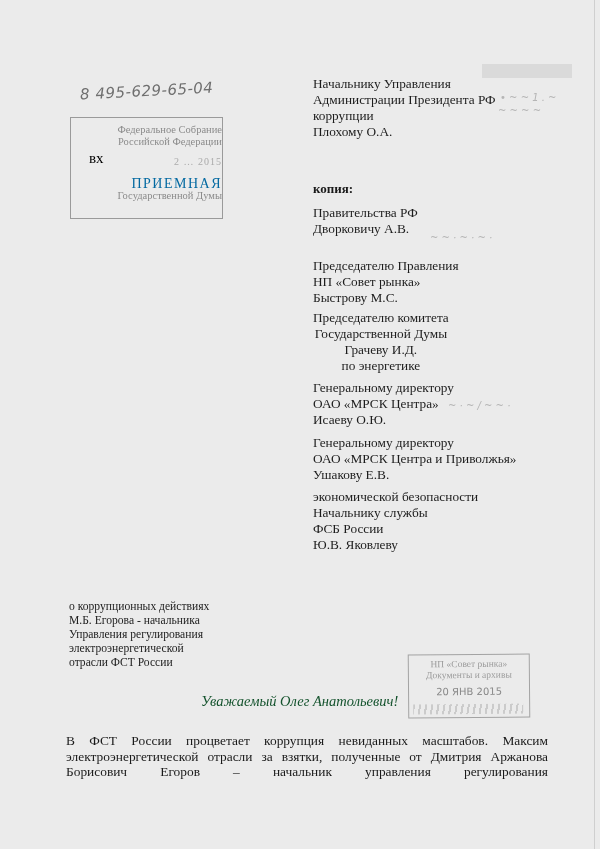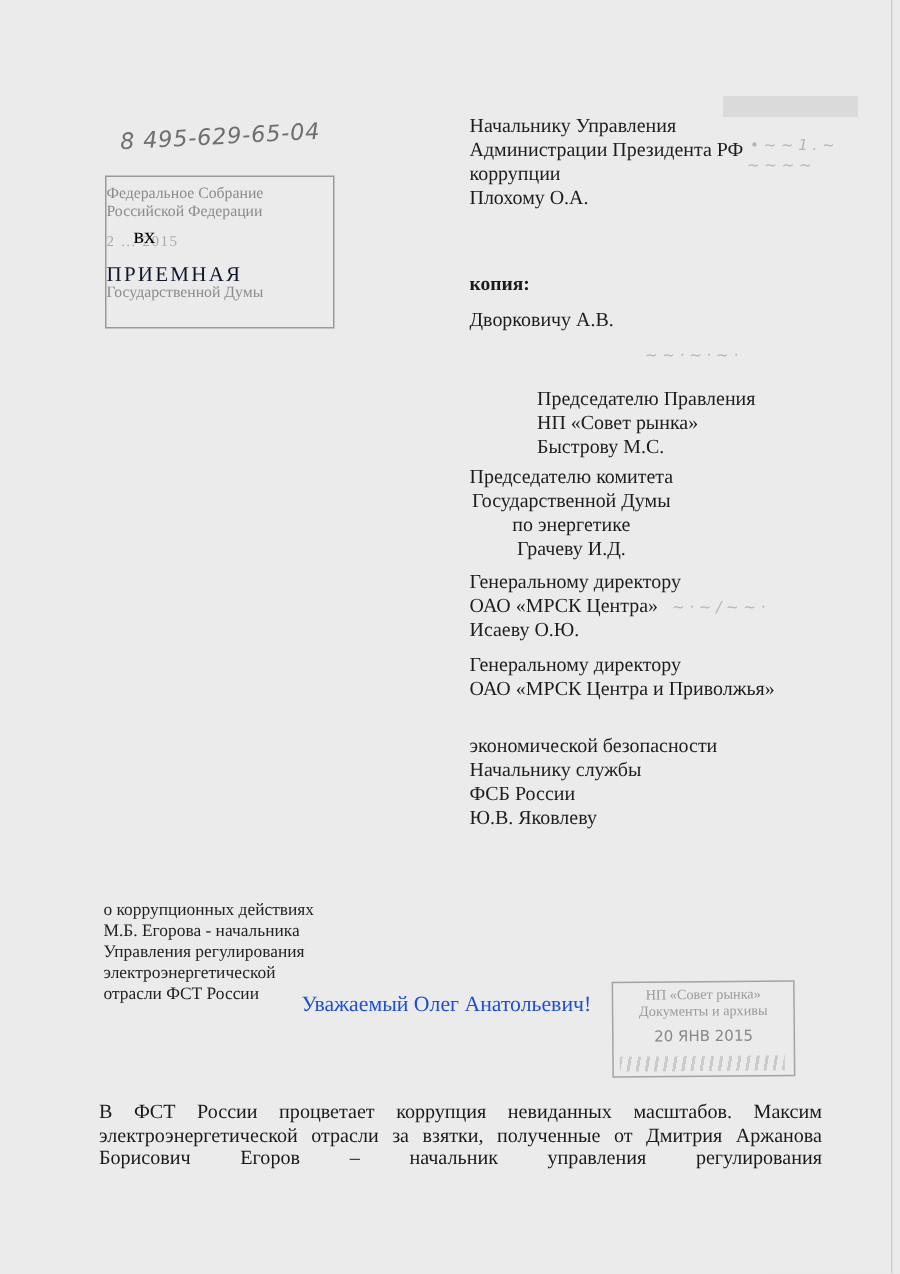--- a/index.html
+++ b/index.html
@@ -10,43 +10,43 @@
     color: #1a1a1a;
     position: relative;
   }
   .page { position: absolute; left: 0; top: 0; width: 600px; height: 849px; background: #ebebeb; }
   .edge-line { position: absolute; left: 594px; top: 0; width: 1px; height: 849px; background: #cfcfcf; }
 
   .phone { position: absolute; left: 80px; top: 82px; font-family: "DejaVu Sans", sans-serif; font-style: italic;
     font-size: 15px; color: #6f6f6f; letter-spacing: 0.5px; transform: rotate(-3deg); }
 
   .stamp1 { position: absolute; left: 70px; top: 117px; width: 151px; height: 100px;
-    border: 1.5px solid #9a9a9a; color: #8b8b8b; text-align: left; font-size: 10.5px; line-height: 12px; }
+    border: 1.5px solid #9a9a9a; color: #8b8b8b; text-align: right; font-size: 10.5px; line-height: 12px; }
   .stamp1 .l1 { margin-top: 6px; }
   .stamp1 .hw { position: absolute; left: 18px; top: 34px; font-size: 15px; color: #000000; }
   .stamp1 .date { margin-top: 8px; font-size: 10px; color: #aaa; letter-spacing: 1px; }
-  .stamp1 .big { margin-top: 10px; font-size: 14px; letter-spacing: 1.5px; color: #0f172a; }
+  .stamp1 .big { margin-top: 10px; font-size: 14px; letter-spacing: 1.5px; color: #0369a1; }
   .stamp1 .l5 { font-size: 10.5px; }
 
   .addr { position: absolute; left: 313px; font-size: 13.3px; line-height: 16px; color: #1d1d1d; }
   .addr .line { white-space: nowrap; }
   .copy-label { position: absolute; left: 313px; top: 181px; font-weight: bold; font-size: 13px; }
 
   .scribble { position: absolute; color: #b5b5b5; font-family: "DejaVu Sans", sans-serif; font-style: italic; font-size: 10px; }
 
   .subject { position: absolute; left: 69px; top: 600px; font-size: 11.6px; line-height: 14px; color: #222; }
 
   .stamp2 { position: absolute; left: 408px; top: 654px; width: 120px; height: 62px; border: 1.5px solid #a3a3a3;
     color: #9b9b9b; text-align: center; font-size: 9.5px; line-height: 11px; transform: rotate(-0.5deg); }
   .stamp2 .l1 { margin-top: 4px; }
   .stamp2 .date { margin-top: 5px; font-family: "DejaVu Sans", sans-serif; font-size: 10px; color: #888; }
   .stamp2 .scrib { position: absolute; left: 4px; bottom: 3px; width: 110px; height: 10px;
     background: repeating-linear-gradient(100deg, #bdbdbd 0 2px, transparent 2px 6px); opacity: .7; }
 
-  .greeting { position: absolute; left: 201px; top: 662px; font-size: 14.5px; color: #1d4ed8; }
+  .greeting { position: absolute; left: 201px; top: 693px; font-size: 14.5px; color: #14532d; font-style: italic; }
 
   .body-text { position: absolute; left: 66px; top: 733px; width: 482px; font-size: 13.4px; line-height: 15.5px;
     text-align: justify; text-align-last: justify; color: #1a1a1a; }
   .body-text .row { display: block; text-align: justify; text-align-last: justify; }
 </style>
 </head>
 <body>
 
 <div class="page">
   <div class="edge-line"></div>
@@ -69,47 +69,49 @@
     <div class="line">Плохому О.А.</div>
   </div>
 
   <div class="scribble" style="left:482px;top:64px;width:90px;height:14px;background:#cfcfcf;opacity:.6;"></div>
   <div class="scribble" style="left:500px;top:92px;">• ~ ~ 1 . ~</div>
   <div class="scribble" style="left:498px;top:105px;">~ ~ ~ ~</div>
 
   <div class="copy-label">копия:</div>
 
   <div class="addr" style="top:205px;">
+    <div class="line">Правительства РФ</div>
     <div class="line">Дворковичу А.В.</div>
   </div>
   <div class="scribble" style="left:430px;top:232px;">~ ~ · ~ · ~ ·</div>
 
-  <div class="addr" style="top:258px;margin-left:45px;">
+  <div class="addr" style="top:258px;">
     <div class="line">Председателю Правления</div>
     <div class="line">НП «Совет рынка»</div>
     <div class="line">Быстрову М.С.</div>
   </div>
 
   <div class="addr" style="top:310px;text-align:center;">
     <div class="line">Председателю комитета</div>
     <div class="line">Государственной Думы</div>
+    <div class="line">Грачеву И.Д.</div>
     <div class="line">по энергетике</div>
-    <div class="line">Грачеву И.Д.</div>
   </div>
 
   <div class="addr" style="top:380px;">
     <div class="line">Генеральному директору</div>
     <div class="line">ОАО «МРСК Центра»</div>
     <div class="line">Исаеву О.Ю.</div>
   </div>
   <div class="scribble" style="left:448px;top:400px;">~ · ~ / ~ ~ ·</div>
 
   <div class="addr" style="top:435px;">
     <div class="line">Генеральному директору</div>
     <div class="line">ОАО «МРСК Центра и Приволжья»</div>
+    <div class="line">Ушакову Е.В.</div>
   </div>
 
   <div class="addr" style="top:489px;">
     <div class="line">экономической безопасности</div>
     <div class="line">Начальнику службы</div>
     <div class="line">ФСБ России</div>
     <div class="line">Ю.В. Яковлеву</div>
   </div>
 
   <div class="subject">

